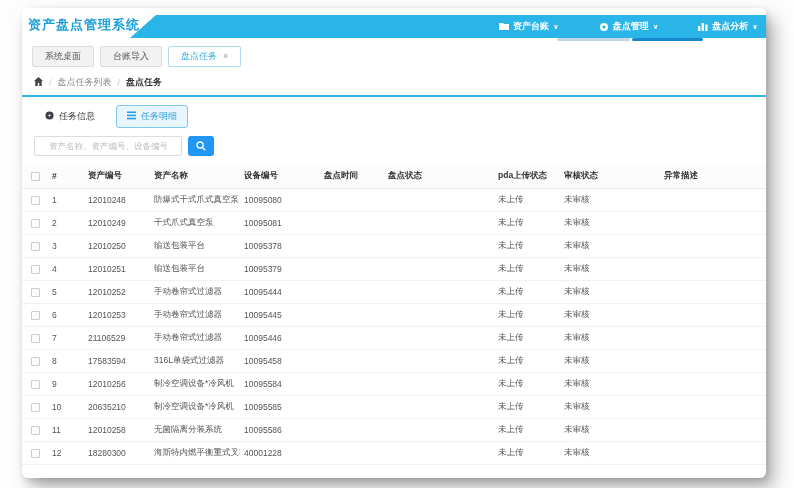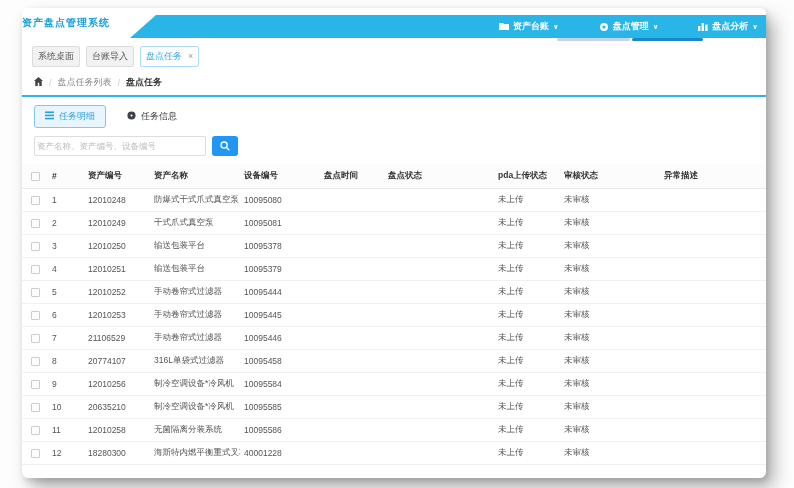--- a/index.html
+++ b/index.html
@@ -4,60 +4,60 @@
 <style>
   * { margin:0; padding:0; box-sizing:border-box; }
   html,body { width:794px; height:488px; background:#fdfdfd; overflow:hidden;
               font-family:"Liberation Sans","DejaVu Sans",sans-serif; }
   .window { position:absolute; left:22px; top:8px; width:744px; height:470px;
             background:#fff; border-radius:6px; overflow:hidden;
             box-shadow:8px 10px 18px rgba(0,0,0,.30), 2px 3px 6px rgba(0,0,0,.14); }
 
   
   .header { position:relative; height:30px; background:#fff; }
-  .app-title { position:absolute; left:0; top:8px; font-size:10px; font-weight:bold;
+  .app-title { position:absolute; left:6px; top:8px; font-size:13px; font-weight:bold;
                color:#1b9fd8; letter-spacing:1px; }
   .band { position:absolute; left:108px; right:0; top:7px; height:23px; background:#29b5e8;
           clip-path:polygon(26px 0, 100% 0, 100% 100%, 0 100%);
           display:flex; align-items:center; justify-content:flex-end; }
   .nav { display:flex; align-items:center; gap:40px; padding-right:8px; }
   .nav-item { display:flex; align-items:center; gap:4px; color:#fff; font-size:9px;
               font-weight:bold; cursor:pointer; white-space:nowrap; }
   .nav-item svg { display:block; }
   .caret { font-size:7px; opacity:.9; }
   .indicator-row { position:relative; height:3px; }
   .ind { position:absolute; top:0; height:3px; border-radius:2px; }
   .ind-light { left:535px; width:73px; background:#c3d6e2; }
   .ind-active { left:610px; width:71px; background:#1887cb; }
 
   
   .tabbar { display:flex; gap:6px; padding:5px 10px 4px; }
   .tab { font-size:9px; color:#555; background:#f2f2f2; border:1px solid #ddd;
-         border-radius:2px; padding:3px 5px; cursor:pointer; display:flex;
+         border-radius:2px; padding:3px 12px; cursor:pointer; display:flex;
          align-items:center; gap:6px; }
   .tab.active { background:#fff; border-color:#aedcf5; color:#2aa9e0; }
   .tab-close { color:#999; font-size:9px; line-height:1; cursor:pointer; }
 
   
   .breadcrumb { display:flex; align-items:center; gap:6px; padding:5px 12px 6px;
                 font-size:9px; color:#888; }
   .breadcrumb .sep { color:#ccc; }
   .breadcrumb .current { color:#333; font-weight:bold; }
   .blue-rule { height:2px; background:#2fb3ea; }
 
   
   .subtabs { display:flex; align-items:center; gap:10px; padding:8px 12px 5px; }
   .subtab { display:flex; align-items:center; gap:5px; font-size:9px; color:#333;
             padding:4px 10px; cursor:pointer; border:1px solid transparent; border-radius:3px; }
   .subtab.active { background:#e9f5fd; border-color:#7cc8ee; color:#2aa0e0; }
 
   
   .searchrow { display:flex; align-items:center; gap:6px; padding:3px 12px 8px; }
-  .search-input { width:172px; height:20px; border:1px solid #ddd; border-radius:2px;
-                  font-size:8.5px; padding:0 2px; color:#555; outline:none;
+  .search-input { width:148px; height:20px; border:1px solid #ddd; border-radius:2px;
+                  font-size:8.5px; padding:0 14px; color:#555; outline:none;
                   font-family:inherit; }
   .search-input::placeholder { color:#bcbcbc; }
   .search-btn { width:26px; height:20px; background:#2196f3; border:none; border-radius:3px;
                 display:flex; align-items:center; justify-content:center; cursor:pointer; }
 
   
   table { width:100%; border-collapse:collapse; table-layout:fixed; font-size:8.5px; }
   thead th { text-align:left; font-weight:bold; color:#333; padding:6px 4px;
              background:#fcfcfc; border-bottom:1px solid #ececec; white-space:nowrap; }
   tbody td { color:#555; padding:5px 4px; border-bottom:1px solid #f1f1f1;
@@ -133,38 +133,38 @@
         </svg>
     </span>
     <span class="sep">/</span>
     <span>盘点任务列表</span>
     <span class="sep">/</span>
     <span class="current">盘点任务</span>
   </div>
   <div class="blue-rule"></div>
 
   <div class="subtabs">
+    <div class="subtab">
+      <span>
+        <svg width="9" height="9" viewBox="0 0 10 10">
+            <circle cx="5" cy="5" r="4.5" fill="#3c4148"></circle>
+            <circle cx="5" cy="5" r="1.2" fill="#fff"></circle>
+          </svg>
+      </span>
+      <span>任务信息</span>
+    </div>
     <div class="subtab active">
       <span>
         <svg width="9" height="9" viewBox="0 0 10 10">
             <rect x="0" y="0.5" width="10" height="1.8" fill="#2aa0e0"></rect>
             <rect x="0" y="4" width="10" height="1.8" fill="#2aa0e0"></rect>
             <rect x="0" y="7.5" width="10" height="1.8" fill="#2aa0e0"></rect>
           </svg>
       </span>
       <span>任务明细</span>
-    </div>
-    <div class="subtab">
-      <span>
-        <svg width="9" height="9" viewBox="0 0 10 10">
-            <circle cx="5" cy="5" r="4.5" fill="#3c4148"></circle>
-            <circle cx="5" cy="5" r="1.2" fill="#fff"></circle>
-          </svg>
-      </span>
-      <span>任务信息</span>
     </div>
   </div>
 
   <div class="searchrow">
     <input class="search-input" type="text" placeholder="资产名称、资产编号、设备编号" style="">
     <button class="search-btn">
       <span>
         <svg width="10" height="10" viewBox="0 0 11 11">
             <circle cx="4.5" cy="4.5" r="3.4" fill="none" stroke="#fff" stroke-width="1.4"></circle>
             <line x1="7.2" y1="7.2" x2="10.2" y2="10.2" stroke="#fff" stroke-width="1.4"></line>
@@ -283,21 +283,21 @@
           <td>10095446</td>
           <td></td>
           <td></td>
           <td>未上传</td>
           <td>未审核</td>
           <td></td>
         </tr>
         <tr>
           <td class="cb-cell"><span class="checkbox"></span></td>
           <td>8</td>
-          <td>20774107</td>
+          <td>17583594</td>
           <td>316L单袋式过滤器</td>
           <td>10095458</td>
           <td></td>
           <td></td>
           <td>未上传</td>
           <td>未审核</td>
           <td></td>
         </tr>
         <tr>
           <td class="cb-cell"><span class="checkbox"></span></td>

